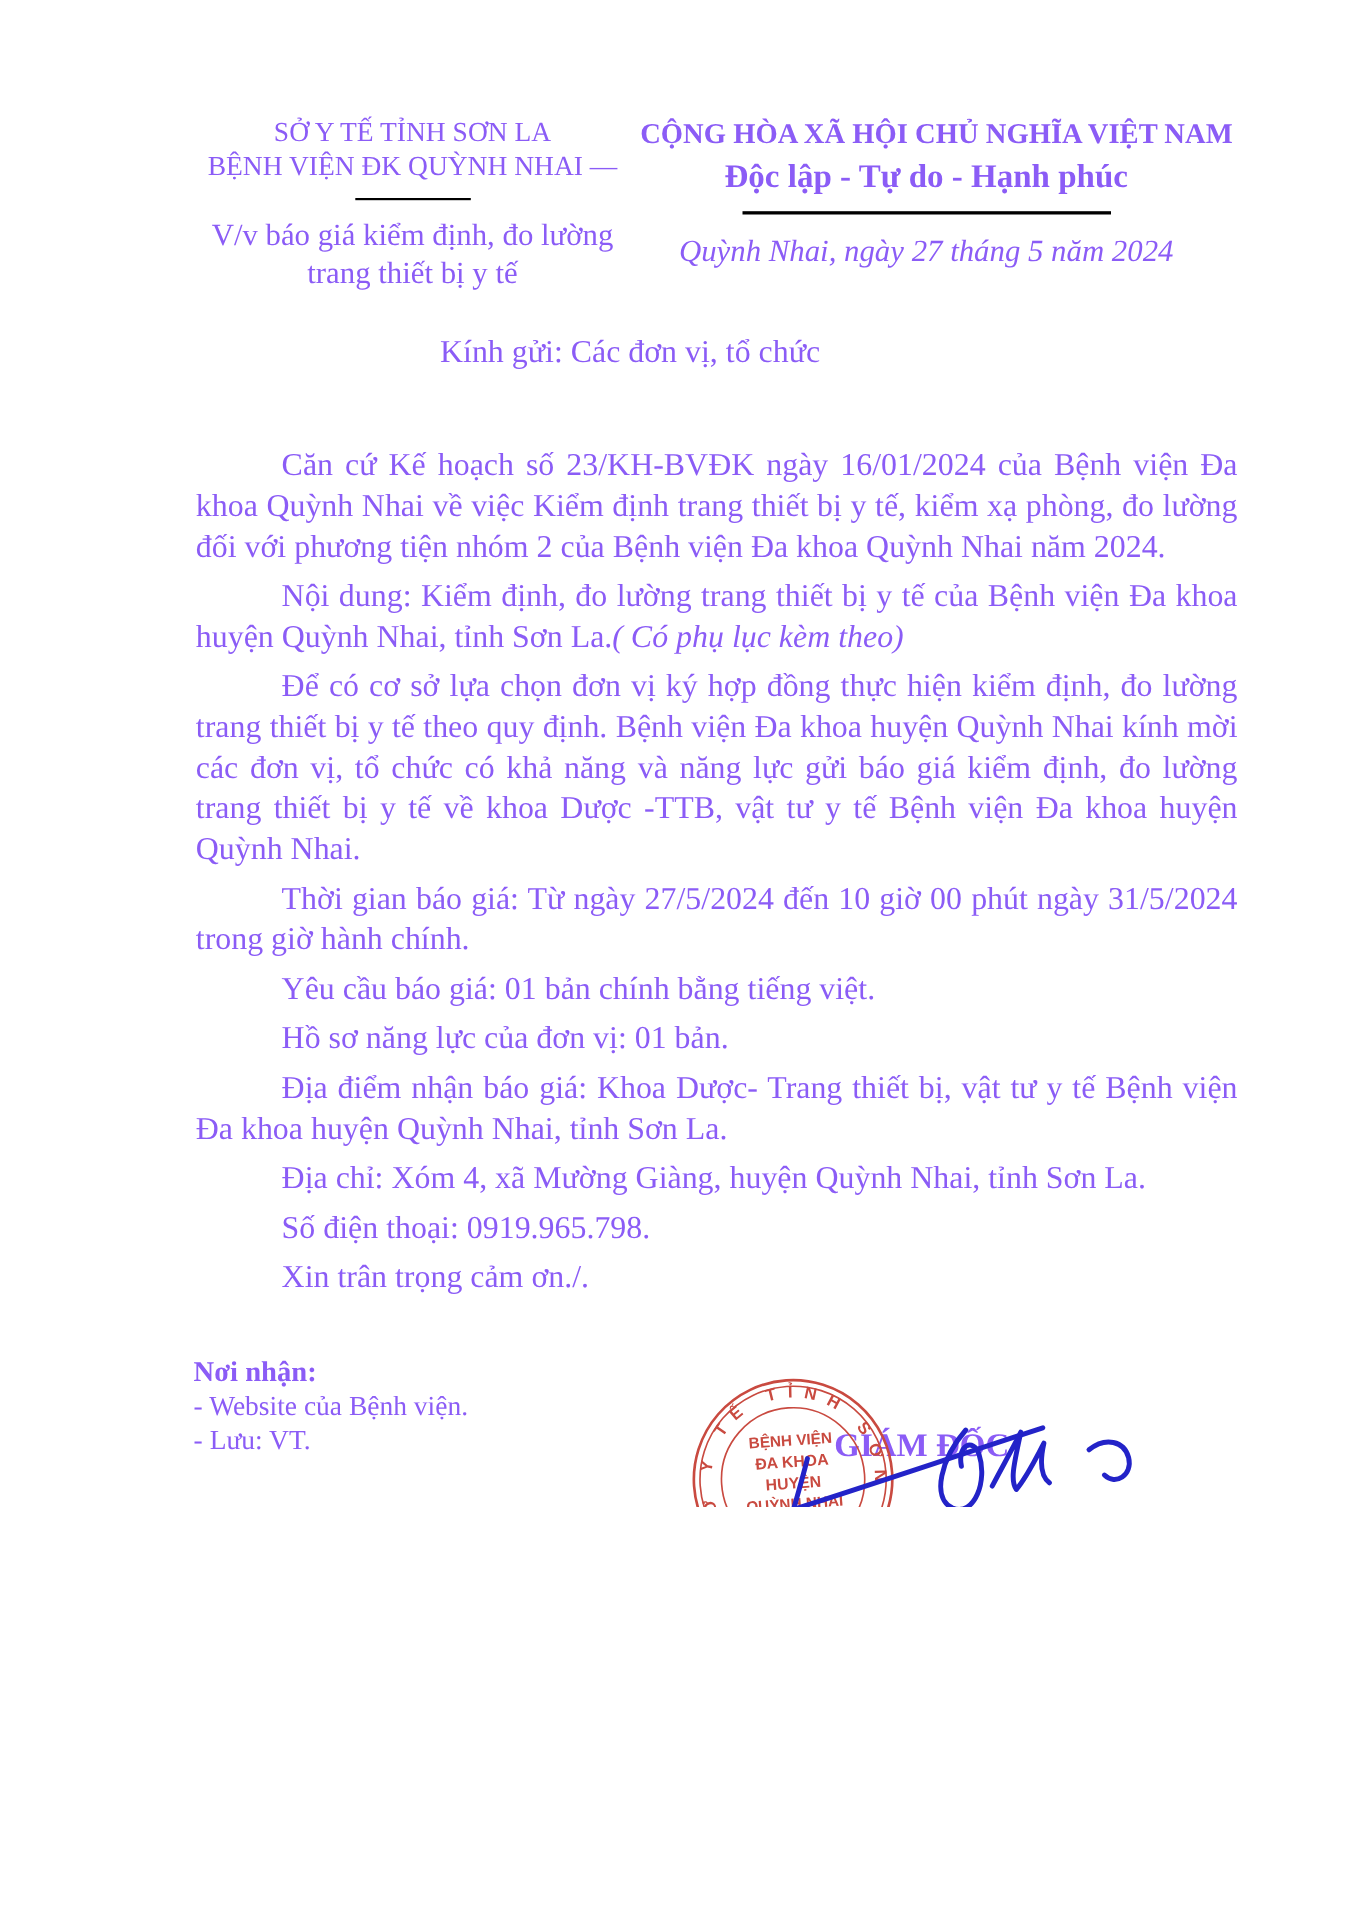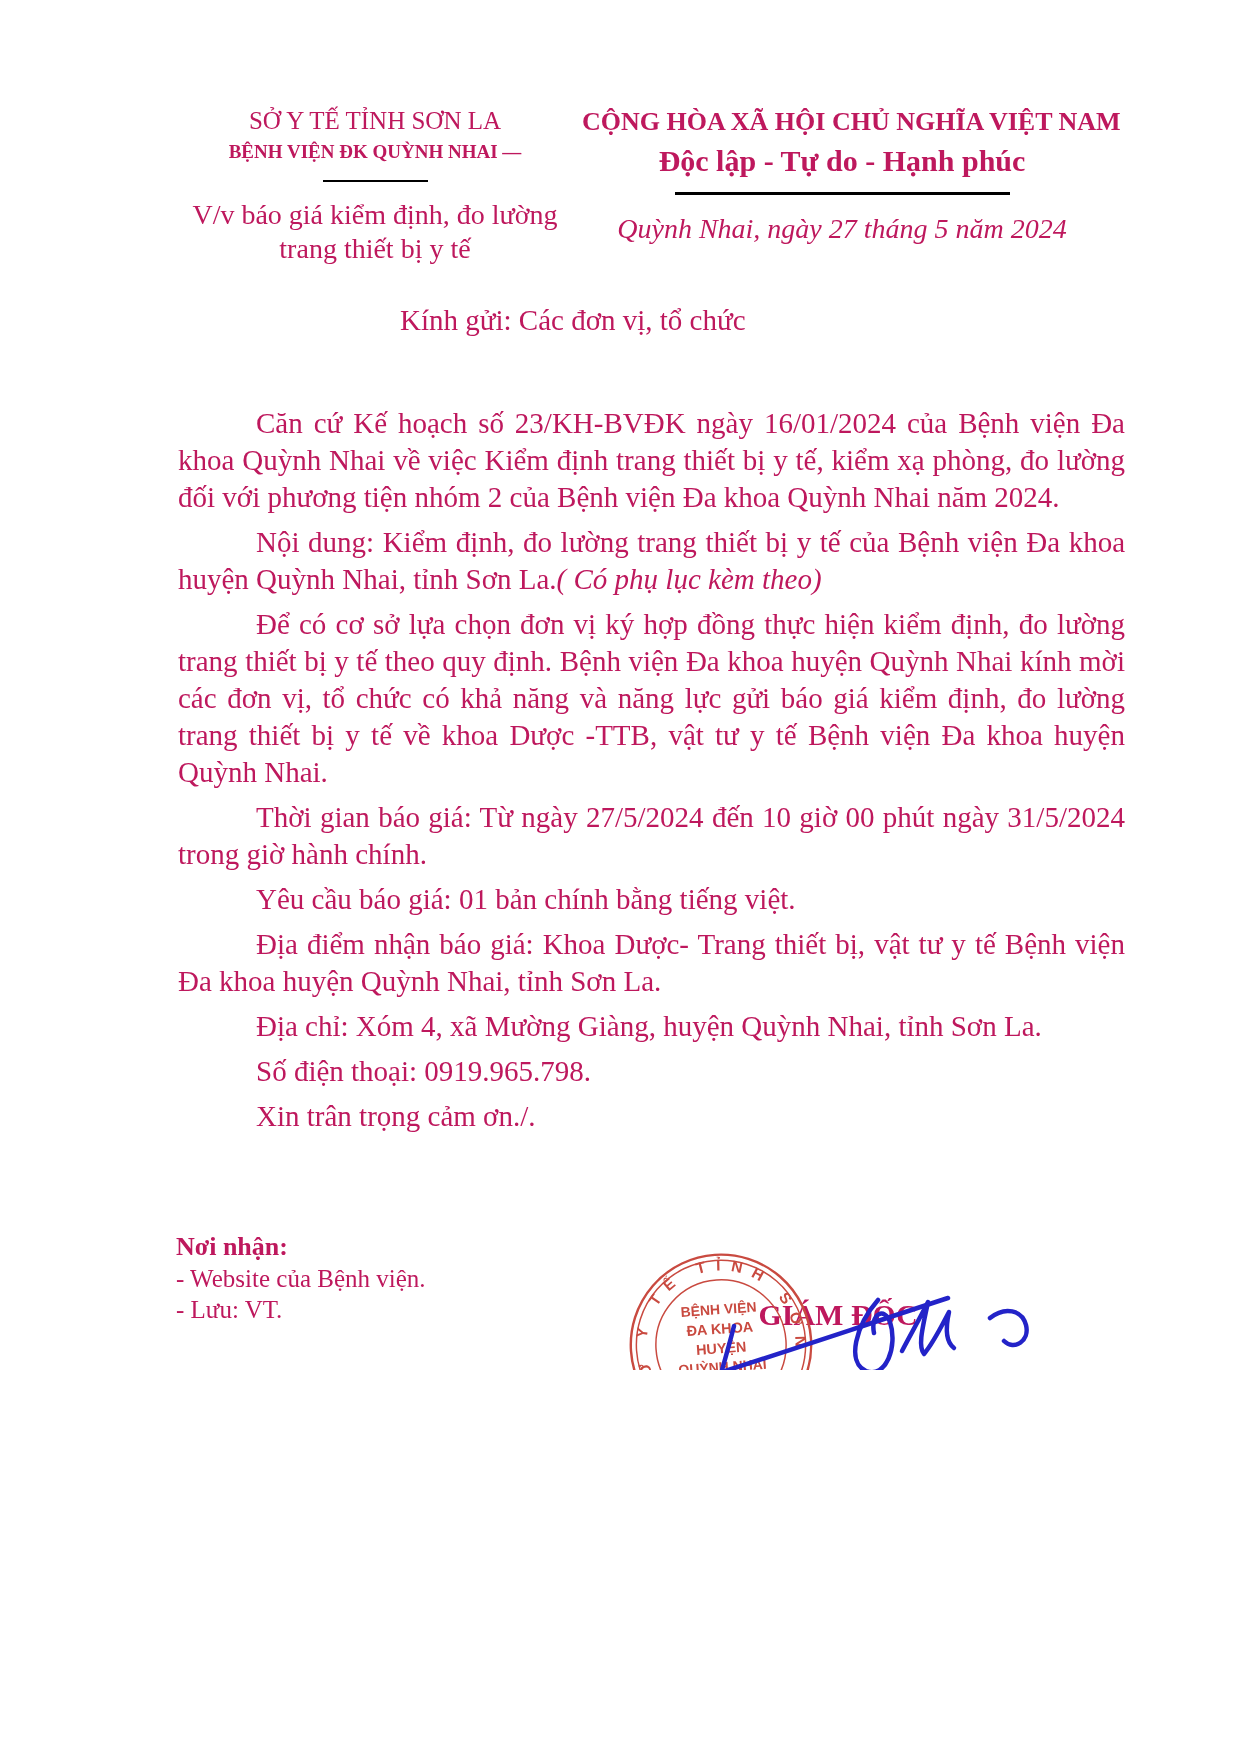--- a/index.html
+++ b/index.html
@@ -1,29 +1,29 @@
 <!DOCTYPE html>
 <html><head>
 <meta charset="utf-8">
 <style>
   html,body{margin:0;padding:0;background:#ffffff;}
   .page{
     position:relative;
     width:1241px;height:1370px;
     background:#ffffff;
     font-family:"Liberation Serif","DejaVu Serif",serif;
-    color:#be185d;
+    color:#8b5cf6;
     overflow:hidden;
   }
   
   .header{display:flex;padding-top:106px;}
   .header-left{width:450px;margin-left:150px;text-align:center;}
   .header-right{width:520px;margin-left:-18px;text-align:center;}
   .agency-parent{font-size:25px;line-height:30px;white-space:nowrap;}
-  .agency-name{font-size:19px;line-height:32px;font-weight:bold;white-space:nowrap;}
+  .agency-name{font-size:25px;line-height:32px;font-weight:normal;white-space:nowrap;}
   .left-divider{width:105px;border:none;border-top:2px solid #000;margin:12px auto 16px;}
   .doc-number{font-size:28px;line-height:34px;}
   .doc-subject{font-size:28px;line-height:34px;}
   .national-motto-1{font-size:26px;line-height:32px;font-weight:bold;white-space:nowrap;}
   .national-motto-2{font-size:30px;line-height:38px;font-weight:bold;margin-top:4px;}
   .right-divider{width:335px;border:none;border-top:3px solid #000;margin:12px auto 16px;}
   .dateline{font-size:28px;line-height:36px;font-style:italic;white-space:nowrap;}
   
   .content{padding:0 116px 0 178px;}
   .greeting{font-size:29px;line-height:37px;margin:36px 0 0 222px;width:fit-content;}
@@ -67,20 +67,21 @@
 
   <div class="content">
     <div class="greeting">Kính gửi: Các đơn vị, tổ chức</div>
 
     <div class="body-block">
       <p class="body-par"><span>Căn cứ Kế hoạch số 23/KH-BVĐK ngày 16/01/2024 của Bệnh viện Đa khoa Quỳnh Nhai về việc Kiểm định trang thiết bị y tế, kiểm xạ phòng, đo lường đối với phương tiện nhóm 2 của Bệnh viện Đa khoa Quỳnh Nhai năm 2024.</span></p>
       <p class="body-par"><span>Nội dung: Kiểm định, đo lường trang thiết bị y tế của Bệnh viện Đa khoa huyện Quỳnh Nhai, tỉnh Sơn La.</span><span class="italic">( Có phụ lục kèm theo)</span></p>
       <p class="body-par"><span>Để có cơ sở lựa chọn đơn vị ký hợp đồng thực hiện kiểm định, đo lường trang thiết bị y tế theo quy định. Bệnh viện Đa khoa huyện Quỳnh Nhai kính mời các đơn vị, tổ chức có khả năng và năng lực gửi báo giá kiểm định, đo lường trang thiết bị y tế về khoa Dược -TTB, vật tư y tế Bệnh viện Đa khoa huyện Quỳnh Nhai.</span></p>
       <p class="body-par"><span>Thời gian báo giá: Từ ngày 27/5/2024 đến 10 giờ 00 phút ngày 31/5/2024 trong giờ hành chính.</span></p>
       <p class="body-par"><span>Yêu cầu báo giá: 01 bản chính bằng tiếng việt.</span></p>
+      <p class="body-par"><span>Hồ sơ năng lực của đơn vị: 01 bản.</span></p>
       <p class="body-par"><span>Địa điểm nhận báo giá: Khoa Dược- Trang thiết bị, vật tư y tế Bệnh viện Đa khoa huyện Quỳnh Nhai, tỉnh Sơn La.</span></p>
       <p class="body-par"><span>Địa chỉ: Xóm 4, xã Mường Giàng, huyện Quỳnh Nhai, tỉnh Sơn La.</span></p>
       <p class="body-par"><span>Số điện thoại: 0919.965.798.</span></p>
       <p class="body-par"><span>Xin trân trọng cảm ơn./.</span></p>
     </div>
   </div>
 
   <div class="recipients">
     <div class="recipients-title">Nơi nhận:</div>
     <div class="recipient-item">- Website của Bệnh viện.</div>

